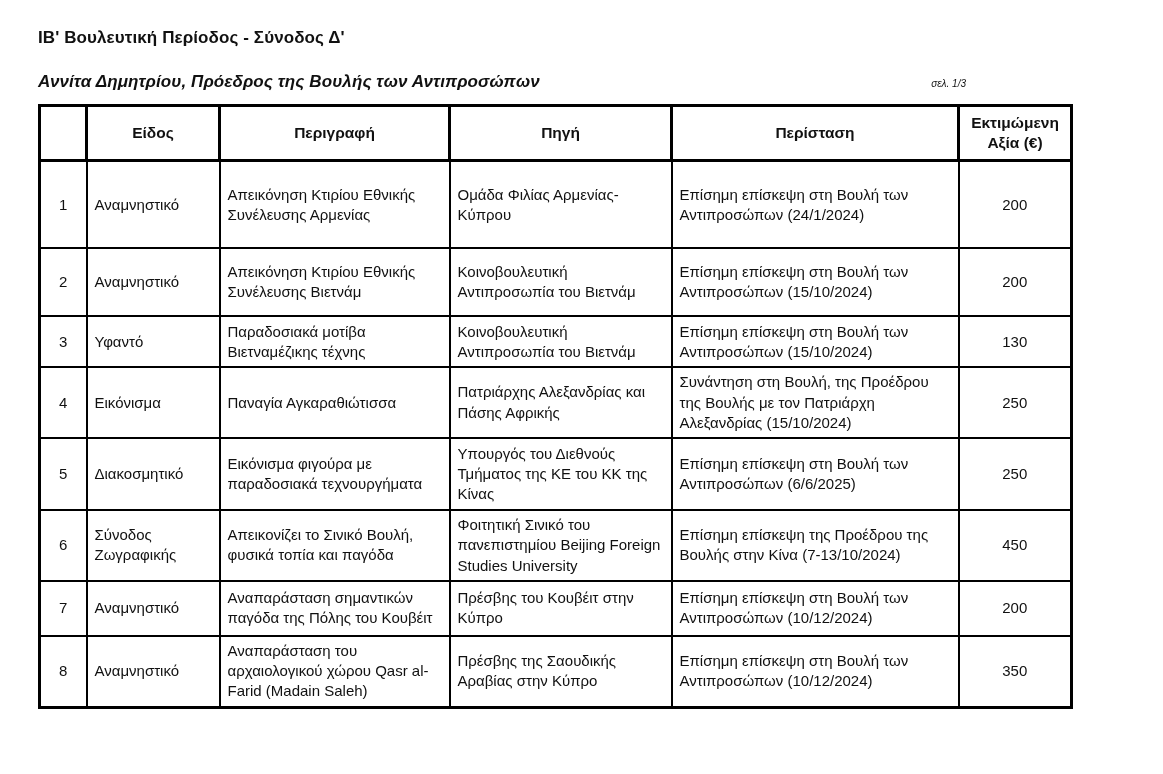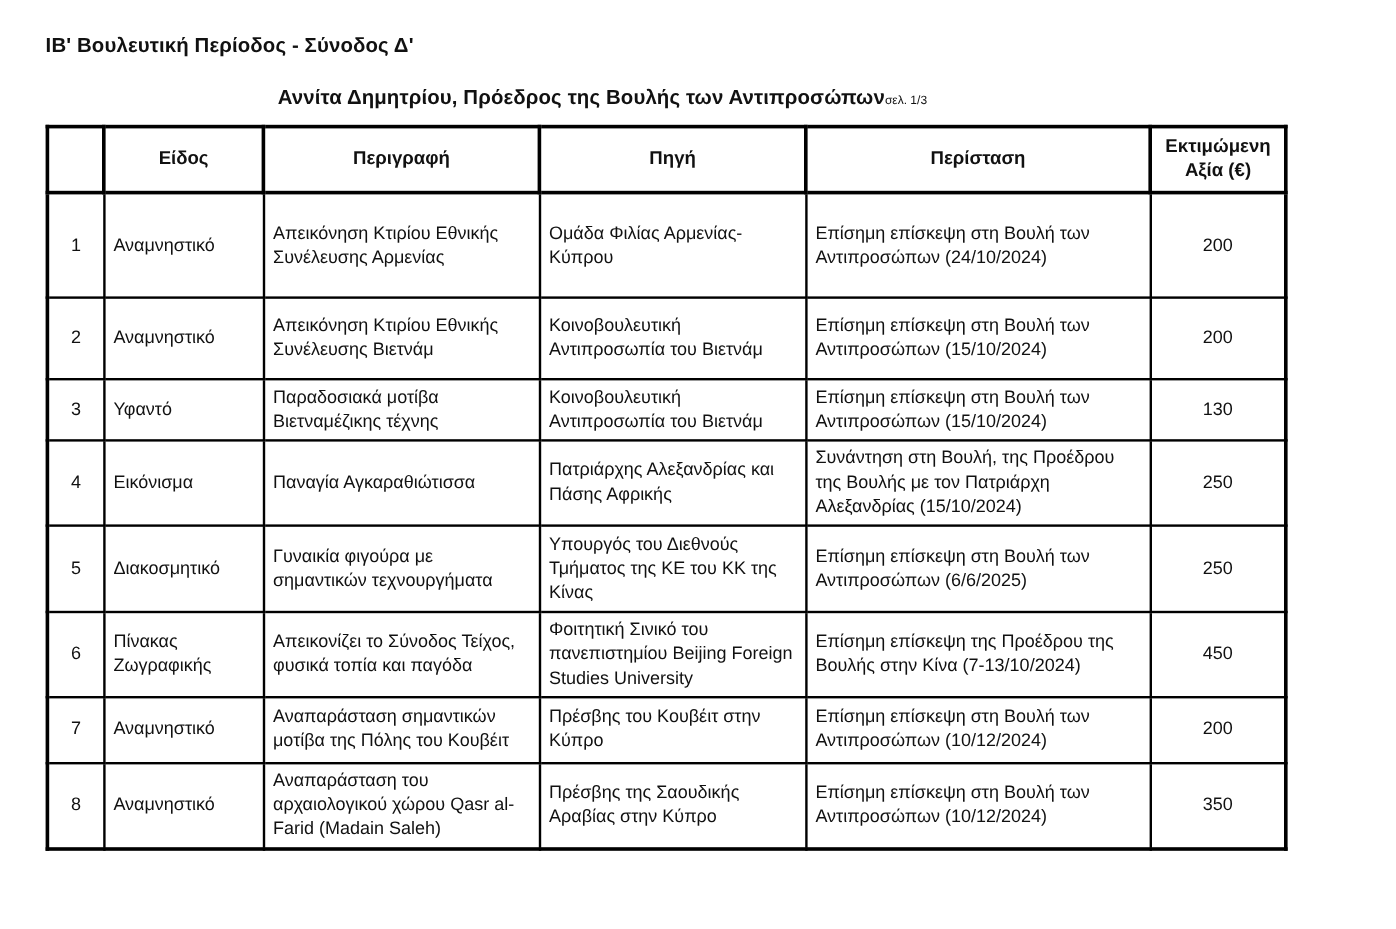--- a/index.html
+++ b/index.html
@@ -24,22 +24,23 @@
   }
   .title-line1 {
     font-size: 17px;
     font-weight: bold;
     margin: 0 0 24px 0;
     letter-spacing: 0.1px;
   }
   .title-row {
     display: flex;
     align-items: baseline;
-    justify-content: center;
+    justify-content: space-between;
     margin-bottom: 12px;
+    font-style: italic;
   }
   .title-line2 {
     font-size: 17px;
     font-weight: bold;
     margin: 0;
     letter-spacing: 0.1px;
   }
   .page-num {
     font-size: 10px;
     font-weight: normal;
@@ -120,21 +121,21 @@
           <th>Περίσταση</th>
           <th>Εκτιμώμενη Αξία (€)</th>
         </tr>
       </thead>
       <tbody>
           <tr>
     <td class="c-num-cell">1</td>
     <td>Αναμνηστικό</td>
     <td>Απεικόνηση Κτιρίου Εθνικής Συνέλευσης Αρμενίας</td>
     <td>Ομάδα Φιλίας Αρμενίας-Κύπρου</td>
-    <td>Επίσημη επίσκεψη στη Βουλή των Αντιπροσώπων (24/10/2024)</td>
+    <td>Επίσημη επίσκεψη στη Βουλή των Αντιπροσώπων (24/1/2024)</td>
     <td class="c-val-cell">200</td>
   </tr>
           <tr>
     <td class="c-num-cell">2</td>
     <td>Αναμνηστικό</td>
     <td>Απεικόνηση Κτιρίου Εθνικής Συνέλευσης Βιετνάμ</td>
     <td>Κοινοβουλευτική Αντιπροσωπία του Βιετνάμ</td>
     <td>Επίσημη επίσκεψη στη Βουλή των Αντιπροσώπων (15/10/2024)</td>
     <td class="c-val-cell">200</td>
   </tr>
@@ -150,37 +151,37 @@
     <td class="c-num-cell">4</td>
     <td>Εικόνισμα</td>
     <td>Παναγία Αγκαραθιώτισσα</td>
     <td>Πατριάρχης Αλεξανδρίας και Πάσης Αφρικής</td>
     <td>Συνάντηση στη Βουλή, της Προέδρου της Βουλής με τον Πατριάρχη Αλεξανδρίας (15/10/2024)</td>
     <td class="c-val-cell">250</td>
   </tr>
           <tr>
     <td class="c-num-cell">5</td>
     <td>Διακοσμητικό</td>
-    <td>Γυναικία φιγούρα με σημαντικών τεχνουργήματα</td>
+    <td>Εικόνισμα φιγούρα με παραδοσιακά τεχνουργήματα</td>
     <td>Υπουργός του Διεθνούς Τμήματος της ΚΕ του ΚΚ της Κίνας</td>
     <td>Επίσημη επίσκεψη στη Βουλή των Αντιπροσώπων (6/6/2025)</td>
     <td class="c-val-cell">250</td>
   </tr>
           <tr>
     <td class="c-num-cell">6</td>
-    <td>Πίνακας Ζωγραφικής</td>
-    <td>Απεικονίζει το Σύνοδος Τείχος, φυσικά τοπία και παγόδα</td>
+    <td>Σύνοδος Ζωγραφικής</td>
+    <td>Απεικονίζει το Σινικό Βουλή, φυσικά τοπία και παγόδα</td>
     <td>Φοιτητική Σινικό του πανεπιστημίου Beijing Foreign Studies University</td>
     <td>Επίσημη επίσκεψη της Προέδρου της Βουλής στην Κίνα (7-13/10/2024)</td>
     <td class="c-val-cell">450</td>
   </tr>
           <tr>
     <td class="c-num-cell">7</td>
     <td>Αναμνηστικό</td>
-    <td>Αναπαράσταση σημαντικών μοτίβα της Πόλης του Κουβέιτ</td>
+    <td>Αναπαράσταση σημαντικών παγόδα της Πόλης του Κουβέιτ</td>
     <td>Πρέσβης του Κουβέιτ στην Κύπρο</td>
     <td>Επίσημη επίσκεψη στη Βουλή των Αντιπροσώπων (10/12/2024)</td>
     <td class="c-val-cell">200</td>
   </tr>
           <tr>
     <td class="c-num-cell">8</td>
     <td>Αναμνηστικό</td>
     <td>Αναπαράσταση του αρχαιολογικού χώρου Qasr al-Farid (Madain Saleh)</td>
     <td>Πρέσβης της Σαουδικής Αραβίας στην Κύπρο</td>
     <td>Επίσημη επίσκεψη στη Βουλή των Αντιπροσώπων (10/12/2024)</td>

